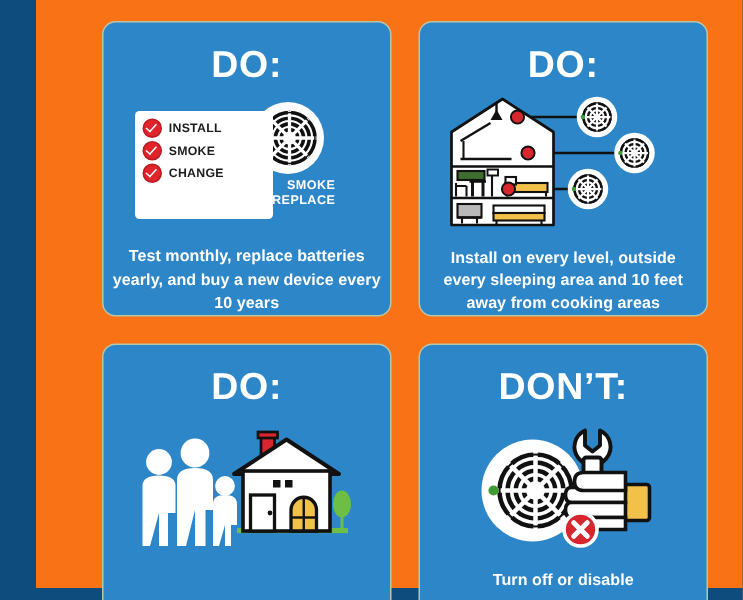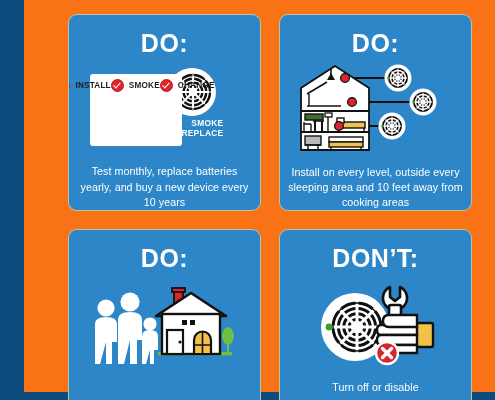--- a/index.html
+++ b/index.html
@@ -60,37 +60,37 @@
     width: 100%;
     height: 92px;
     margin-top: 8px;
     display: flex;
     align-items: center;
     justify-content: center;
   }
   .card-caption {
     color: #ffffff;
     font-size: 10.7px;
-    font-weight: normal;
+    font-weight: bold;
     line-height: 1.42;
     text-align: center;
     padding: 0 6px;
     margin-top: 9px;
     letter-spacing: 0.05px;
   }
 
   
   .c1-wrap { position: relative; width: 150px; height: 84px; }
   .c1-list {
     position: absolute; left: 0; top: 6px;
     width: 92px; height: 72px;
     background: #ffffff; border-radius: 3px;
     padding: 4px 4px 4px 5px;
     box-sizing: border-box;
-    display: flex; flex-direction: row; justify-content: center;
+    display: flex; flex-direction: column; justify-content: flex-start;
   }
   .c1-row { display: flex; align-items: center; height: 15px; }
   .c1-check {
     width: 11px; height: 11px; border-radius: 50%;
     background: #e0242b; border: 1px solid #b81a21;
     margin-right: 5px; position: relative; flex: none;
   }
   .c1-check::after {
     content: "";
     position: absolute; left: 3px; top: 1.5px;

